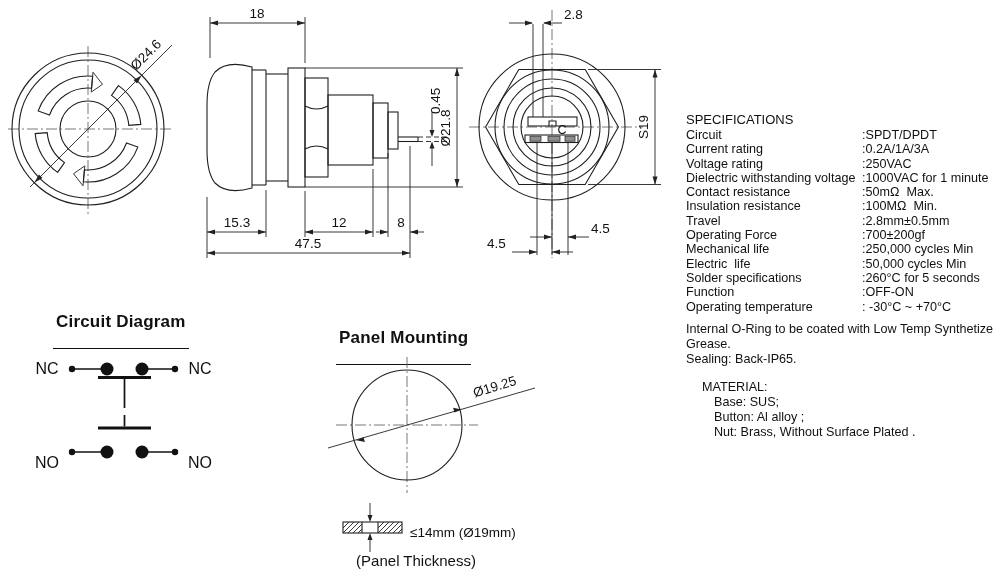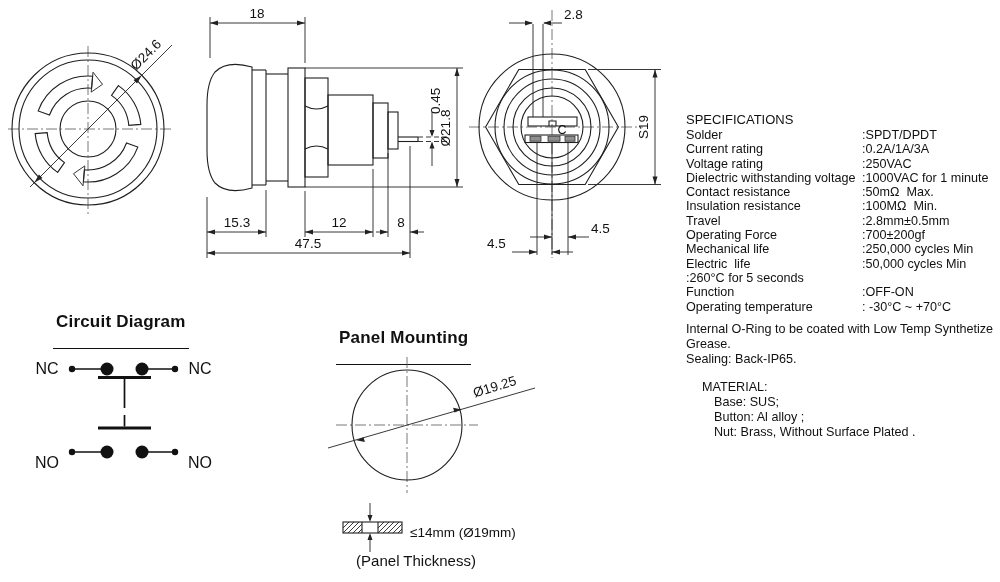--- a/index.html
+++ b/index.html
@@ -185,31 +185,31 @@
     <line class="thin" x1="47" y1="252" x2="72" y2="252"></line>
     <polygon class="arr" points="72,252 64,249.5 64,254.5"></polygon>
     <line class="thin" x1="87" y1="252" x2="108" y2="252"></line>
     <polygon class="arr" points="87,252 95,249.5 95,254.5"></polygon>
     <text class="dimtxt" x="22" y="248" text-anchor="start">4.5</text>
   </g>
 </svg>
 
 <div class="abs" style="left:686px;top:111px;width:312px;">
   <div class="spec-title">SPECIFICATIONS</div>
-  <div class="spec-row"><span class="spec-label">Solder</span><span class="spec-value">:SPDT/DPDT</span></div>
+  <div class="spec-row"><span class="spec-label">Circuit</span><span class="spec-value">:SPDT/DPDT</span></div>
   <div class="spec-row"><span class="spec-label">Current rating</span><span class="spec-value">:0.2A/1A/3A</span></div>
   <div class="spec-row"><span class="spec-label">Voltage rating</span><span class="spec-value">:250VAC</span></div>
   <div class="spec-row"><span class="spec-label">Dielectric withstanding voltage</span><span class="spec-value">:1000VAC for 1 minute</span></div>
   <div class="spec-row"><span class="spec-label">Contact resistance</span><span class="spec-value">:50mΩ  Max.</span></div>
   <div class="spec-row"><span class="spec-label">Insulation resistance</span><span class="spec-value">:100MΩ  Min.</span></div>
   <div class="spec-row"><span class="spec-label">Travel</span><span class="spec-value">:2.8mm±0.5mm</span></div>
   <div class="spec-row"><span class="spec-label">Operating Force</span><span class="spec-value">:700±200gf</span></div>
   <div class="spec-row"><span class="spec-label">Mechanical life</span><span class="spec-value">:250,000 cycles Min</span></div>
   <div class="spec-row"><span class="spec-label">Electric  life</span><span class="spec-value">:50,000 cycles Min</span></div>
-  <div class="spec-row"><span class="spec-value">:260°C for 5 seconds</span></div>
+  <div class="spec-row"><span class="spec-label">Solder specifications</span><span class="spec-value">:260°C for 5 seconds</span></div>
   <div class="spec-row"><span class="spec-label">Function</span><span class="spec-value">:OFF-ON</span></div>
   <div class="spec-row"><span class="spec-label">Operating temperature</span><span class="spec-value">: -30°C ~ +70°C</span></div>
 </div>
 
 <div class="abs" style="left:686px;top:322px;width:314px;">
   <div class="note-line">Internal O-Ring to be coated with Low Temp Synthetize</div>
   <div class="note-line">Grease.</div>
   <div class="note-line">Sealing: Back-IP65.</div>
 </div>
 

